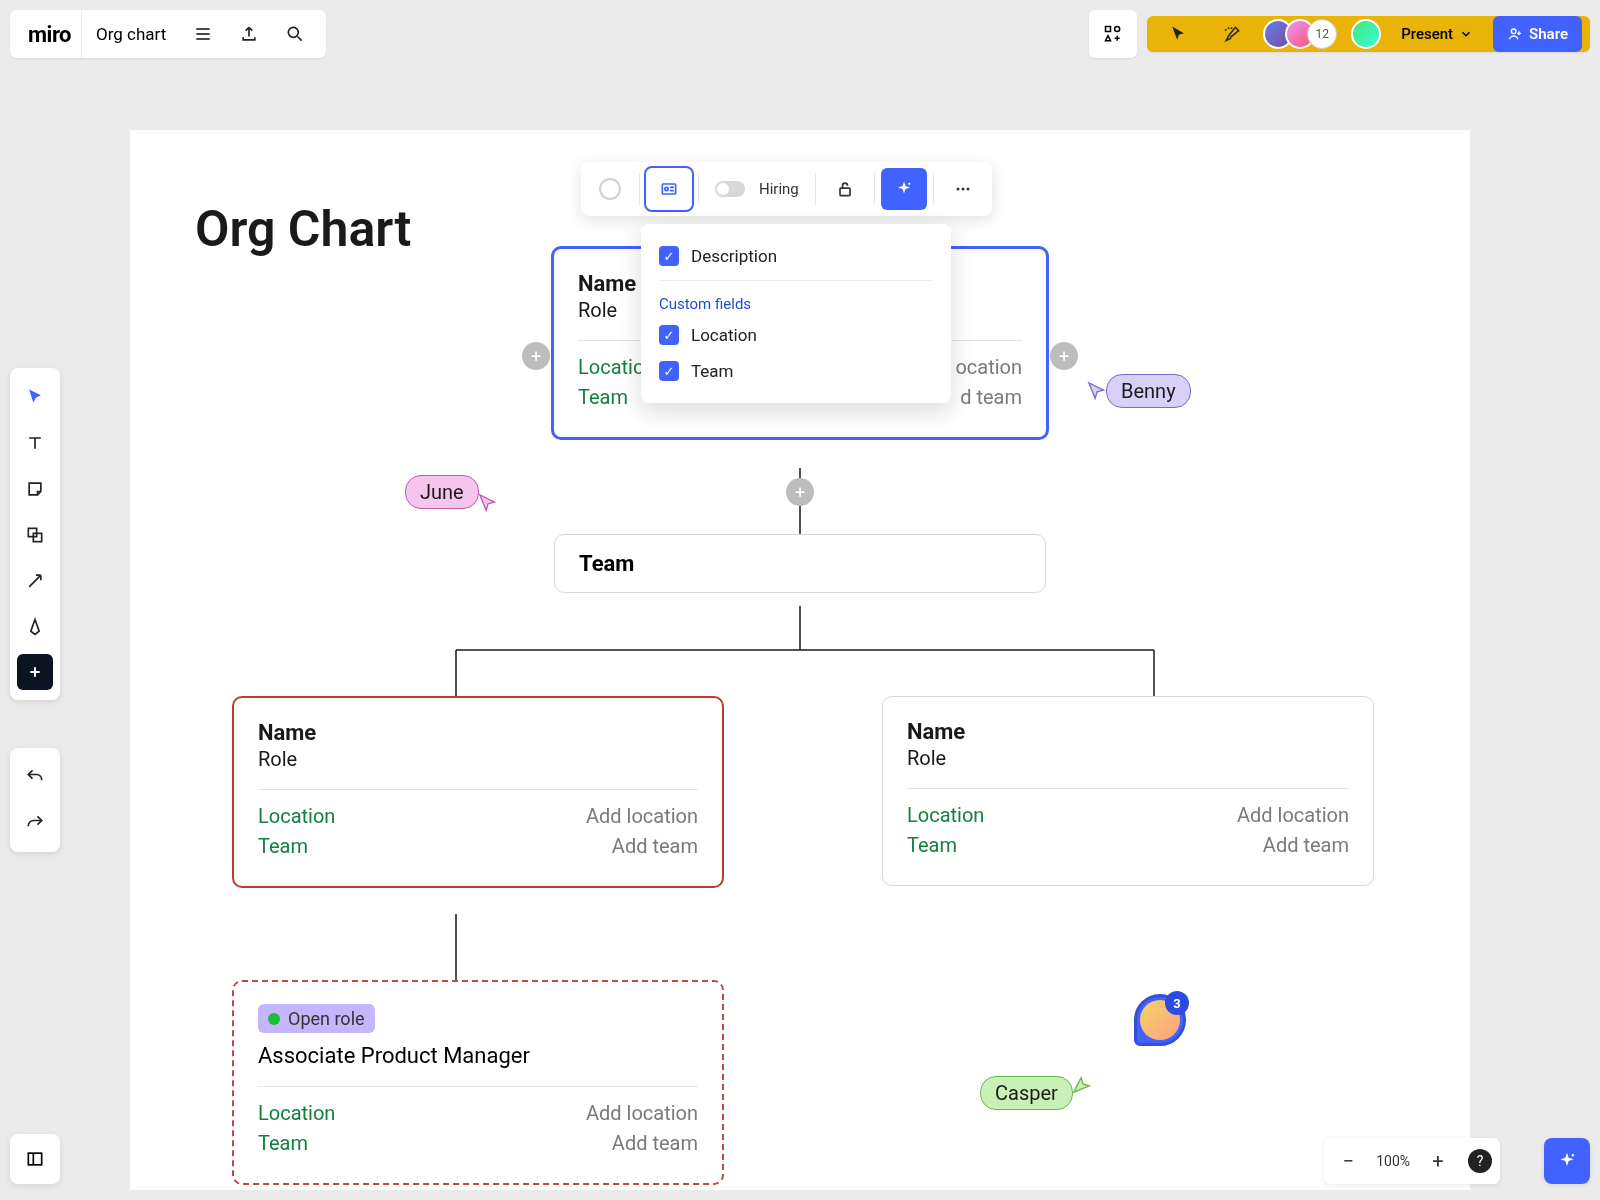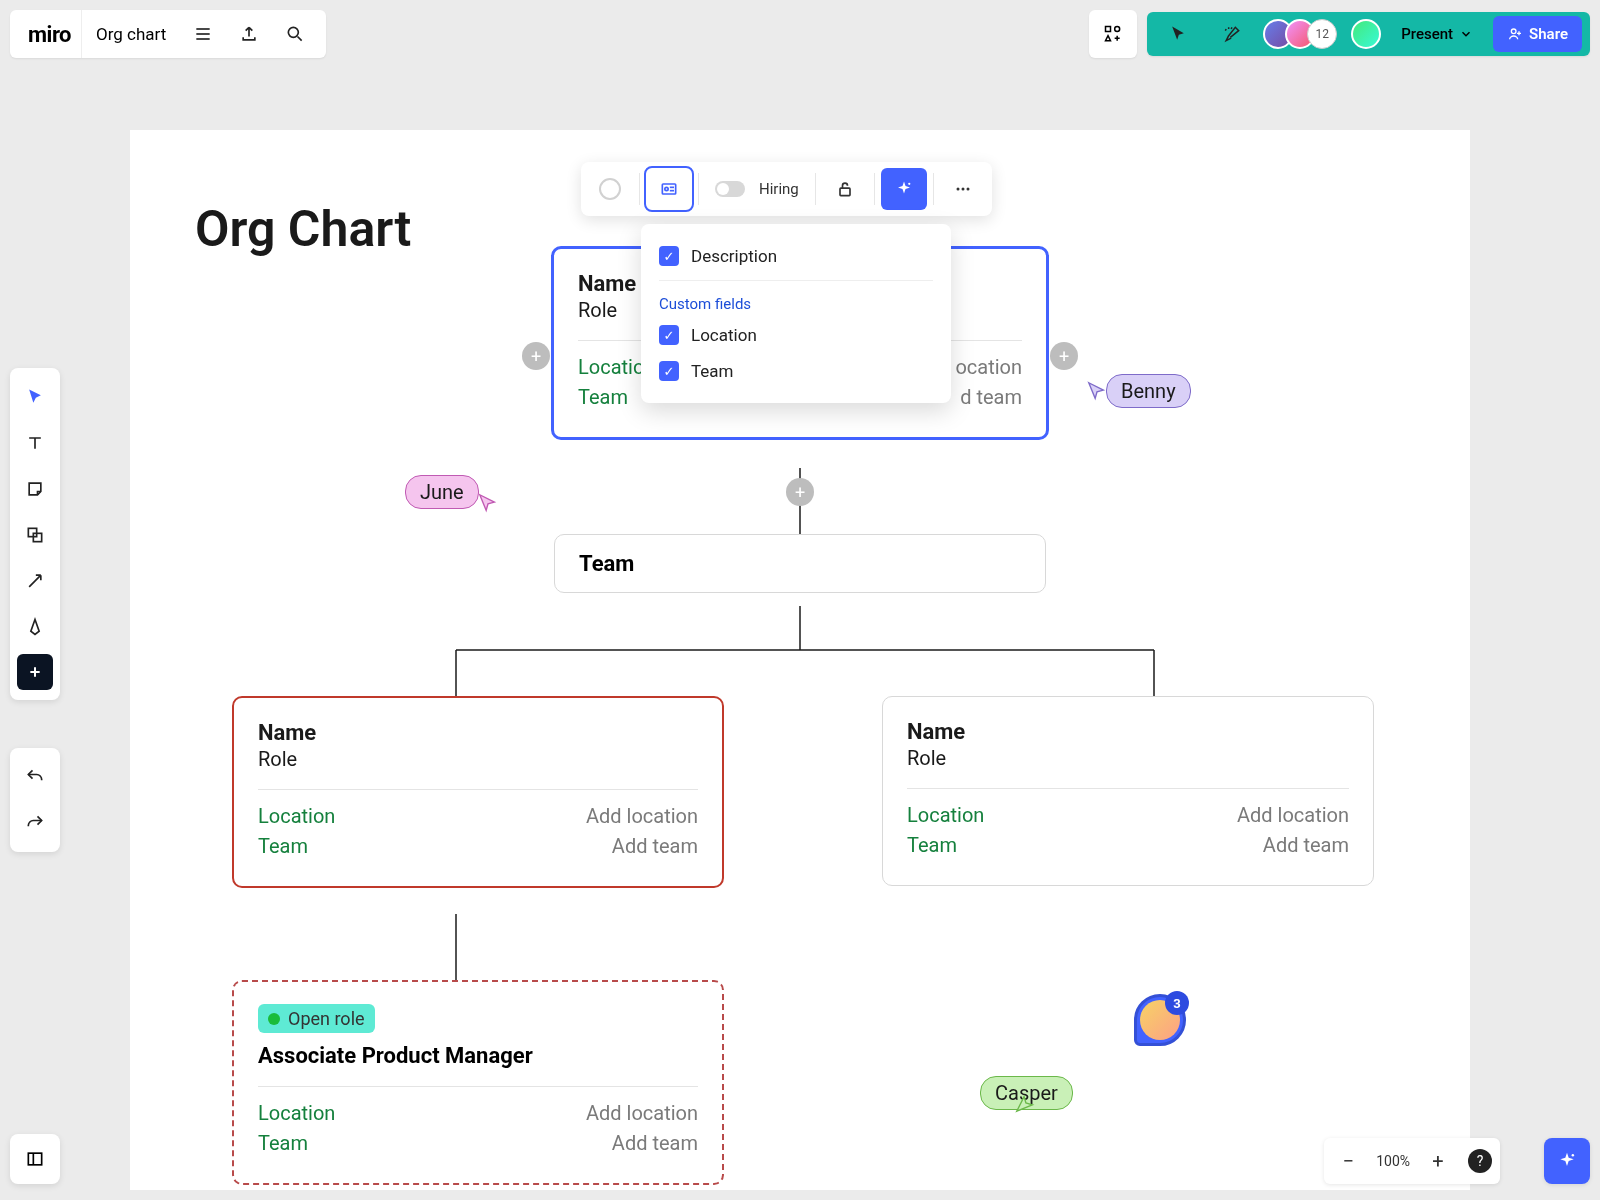--- a/index.html
+++ b/index.html
@@ -6,21 +6,21 @@
 body { background:#ebebeb; width:1600px; height:1200px; overflow:hidden; position:relative; }
 
 
 .topbar { position:absolute; top:10px; left:10px; right:10px; height:48px; display:flex; align-items:flex-start; gap:8px; }
 .topbar-left { display:flex; align-items:center; background:#fff; border-radius:6px; height:48px; padding:0 8px; box-shadow:0 1px 2px rgba(0,0,0,.08); }
 .logo { font-weight:700; font-size:22px; letter-spacing:-0.5px; padding:0 10px; border-right:1px solid #eee; height:100%; display:flex; align-items:center; }
 .board-name { padding:0 14px; font-size:17px; }
 .tb-btn { width:46px; height:46px; display:flex; align-items:center; justify-content:center; font-size:20px; cursor:pointer; color:#222; }
 .topbar-right { margin-left:auto; display:flex; align-items:center; gap:10px; }
 .sq-btn { width:48px; height:48px; background:#fff; border-radius:6px; display:flex; align-items:center; justify-content:center; box-shadow:0 1px 2px rgba(0,0,0,.08); cursor:pointer; }
-.collab-group { display:flex; align-items:center; background:#14b8a6; border-radius:6px; height:44px; padding:0 8px; box-shadow:0 1px 2px rgba(0,0,0,.08); gap:8px; }
+.collab-group { display:flex; align-items:center; background:#eab308; border-radius:6px; height:36px; padding:0 8px; box-shadow:0 1px 2px rgba(0,0,0,.08); gap:8px; }
 .avatars { display:flex; align-items:center; }
 .avatar { width:30px; height:30px; border-radius:50%; border:2px solid #fff; margin-left:-8px; background:linear-gradient(135deg,#667eea,#764ba2); }
 .avatar:first-child { margin-left:0; }
 .avatar.a2 { background:linear-gradient(135deg,#f093fb,#f5576c); }
 .avatar.a3 { background:#fff; border:1px solid #ccc; color:#555; font-size:12px; display:flex; align-items:center; justify-content:center; margin-left:-8px; }
 .avatar.a4 { background:linear-gradient(135deg,#43e97b,#38f9d7); }
 .present-btn { display:flex; align-items:center; gap:6px; padding:0 12px; height:36px; font-size:15px; font-weight:500; cursor:pointer; }
 .share-btn { background:#4262ff; color:#fff; border-radius:6px; padding:0 14px; height:36px; display:flex; align-items:center; gap:6px; font-size:15px; font-weight:600; cursor:pointer; }
 
 
@@ -41,24 +41,24 @@
 .node.red { border:2px solid #c0392b; }
 .node.dashed { border:2px dashed #b84a4a; }
 .node .name { font-size:22px; font-weight:700; color:#1a1a1a; }
 .node .role { font-size:20px; color:#1a1a1a; margin-top:2px; }
 .node .divider { height:1px; background:#e4e4e4; margin:18px 0 14px 0; }
 .node .row { display:flex; justify-content:space-between; font-size:20px; margin:6px 0; }
 .node .row .label { color:#15803d; }
 .node .row .value { color:#7a7a7a; }
 .node.team-node { padding:16px 24px; }
 .node.team-node .team-label { font-size:22px; font-weight:700; }
-.open-role-badge { display:inline-flex; align-items:center; gap:8px; background:#5eead4; border-radius:6px; padding:4px 10px; margin-bottom:10px; }
+.open-role-badge { display:inline-flex; align-items:center; gap:8px; background:#c4b5fd; border-radius:6px; padding:4px 10px; margin-bottom:10px; }
 .open-role-badge .dot { width:12px; height:12px; border-radius:50%; background:#1abc3a; }
 .open-role-badge span { font-size:18px; color:#333; }
-.role-title { font-size:22px; font-weight:700; }
+.role-title { font-size:22px; font-weight:400; }
 
 .plus-handle { position:absolute; width:28px; height:28px; border-radius:50%; background:#bdbdbd; color:#fff; display:flex; align-items:center; justify-content:center; font-size:18px; cursor:pointer; }
 
 
 svg.connectors { position:absolute; left:0; top:0; width:100%; height:100%; pointer-events:none; }
 svg.connectors line, svg.connectors path { stroke:#1a1a1a; stroke-width:1.5; fill:none; }
 
 
 .node-toolbar { position:absolute; background:#fff; border-radius:8px; box-shadow:0 4px 16px rgba(0,0,0,.12); display:flex; align-items:center; padding:6px; gap:2px; }
 .nt-btn { width:46px; height:42px; display:flex; align-items:center; justify-content:center; border-radius:6px; cursor:pointer; font-size:18px; color:#333; }
@@ -373,21 +373,21 @@
     <svg width="22" height="22" viewBox="0 0 24 24" style="margin-left:-2px; margin-top:22px;">
         <path d="M3 3l16 8-7 2-2 7z" fill="#f5c5ee" stroke="#c05ab3" stroke-width="1.5"></path>
       </svg>
   </div>
   <div class="cursor-label" style="left:956px; top:244px;">
     <svg width="22" height="22" viewBox="0 0 24 24" style="margin-right:-2px;">
         <path d="M3 3l16 8-7 2-2 7z" fill="#d9d0f7" stroke="#7e6bc9" stroke-width="1.5"></path>
       </svg>
     <div class="cursor-tag tag-benny">Benny</div>
   </div>
-  <div class="cursor-label" style="left:850px; top:946px;flex-direction:column;">
+  <div class="cursor-label" style="left:850px; top:946px;">
     <div class="cursor-tag tag-casper">Casper</div>
     <svg width="22" height="22" viewBox="0 0 24 24" style="margin-left:-2px; margin-top:-18px;">
         <path d="M3 21l8-16 2 7 7 2z" fill="#c9f0b7" stroke="#6bb84a" stroke-width="1.5"></path>
       </svg>
   </div>
 
   <div class="comment-bubble" style="left:1004px; top:864px;">
     <div class="pic"></div>
     <div class="count">3</div>
   </div>

